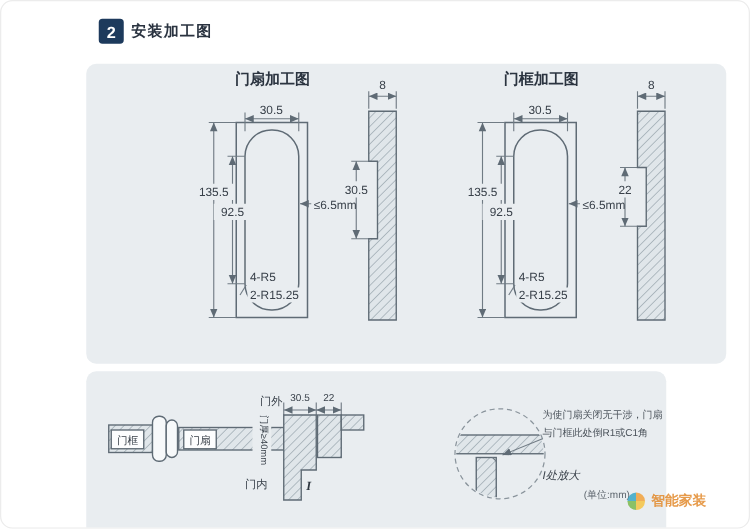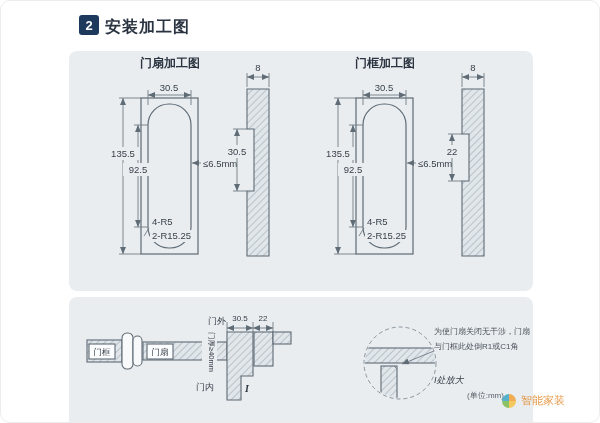--- a/index.html
+++ b/index.html
@@ -1,42 +1,42 @@
 <!DOCTYPE html>
 <html><head>
 <meta charset="utf-8">
 <style>
   html,body{margin:0;padding:0;background:#fff;}
   body{width:600px;height:423px;font-family:"Liberation Sans",sans-serif;}
   .card{position:relative;width:600px;height:423px;background:#fff;border:1px solid #ececec;border-radius:10px;box-sizing:border-box;overflow:hidden;}
   .hdr-badge{position:absolute;left:78px;top:14px;width:20px;height:20px;background:#1d3a5c;color:#fff;border-radius:3px;font-size:13px;font-weight:bold;display:flex;align-items:center;justify-content:center;}
-  .hdr-title{position:absolute;left:104px;top:16px;font-size:16px;font-weight:bold;color:#2a3340;letter-spacing:1px;}
+  .hdr-title{position:absolute;left:104px;top:16px;font-size:12px;font-weight:bold;color:#2a3340;letter-spacing:1px;}
   .panel{position:absolute;background:#e9edf0;border-radius:8px;}
-  .panel-top{left:68px;top:50px;width:464px;height:240px;}
+  .panel-top{left:68px;top:50px;width:464px;height:240px;padding-left:48px;}
   .panel-bottom{left:68px;top:296px;width:464px;height:132px;}
   .panel svg{display:block;width:100%;height:100%;}
   .ln-out{fill:none;stroke:#5f6b75;stroke-width:1.2;}
   .ln-thin{fill:none;stroke:#707b84;stroke-width:0.9;}
   .ln-dash{fill:none;stroke:#8a949c;stroke-width:1;stroke-dasharray:4 3;}
   .sh{stroke:#5f6b75;stroke-width:1.1;}
   .bk{fill:#e9edf0;}
   .t-title{font:bold 12px "Liberation Sans",sans-serif;fill:#2b3440;text-anchor:middle;}
   .t-dim{font:9.5px "Liberation Sans",sans-serif;fill:#39414a;text-anchor:middle;}
   .t-dim8{font:8px "Liberation Sans",sans-serif;fill:#39414a;text-anchor:middle;}
   .t-note{font:9.5px "Liberation Sans",sans-serif;fill:#39414a;text-anchor:start;}
   .t-note8{font:8px "Liberation Sans",sans-serif;fill:#4a525a;text-anchor:start;}
   .t-lab{font:8.5px "Liberation Sans",sans-serif;fill:#39414a;text-anchor:middle;}
   .t-lab9{font:9px "Liberation Sans",sans-serif;fill:#39414a;text-anchor:middle;}
   .t-rot{font:7.5px "Liberation Sans",sans-serif;fill:#39414a;text-anchor:middle;}
   .t-gray{font:8px "Liberation Sans",sans-serif;fill:#5c646c;text-anchor:start;}
   .t-det{font:italic 9px "Liberation Sans",sans-serif;fill:#39414a;text-anchor:start;}
   .t-mark{font:italic bold 10px "Liberation Serif",serif;fill:#2f3740;text-anchor:middle;}
   .wm{position:absolute;right:34px;bottom:14px;display:flex;align-items:center;gap:5px;opacity:.85;}
   .wm-logo{width:14px;height:14px;border-radius:50%;background:conic-gradient(#f2a23c 0 25%,#f6c344 25% 50%,#7cb94e 50% 75%,#3aa7c6 75% 100%);}
-  .wm-text{font-size:11px;font-weight:normal;color:#e2892b;}
+  .wm-text{font-size:11px;font-weight:bold;color:#e2892b;}
 </style>
 </head>
 <body>
 
 <div class="card">
 
   <div class="hdr-badge">2</div>
   <div class="hdr-title">安装加工图</div>
 
   <div class="panel panel-top">

